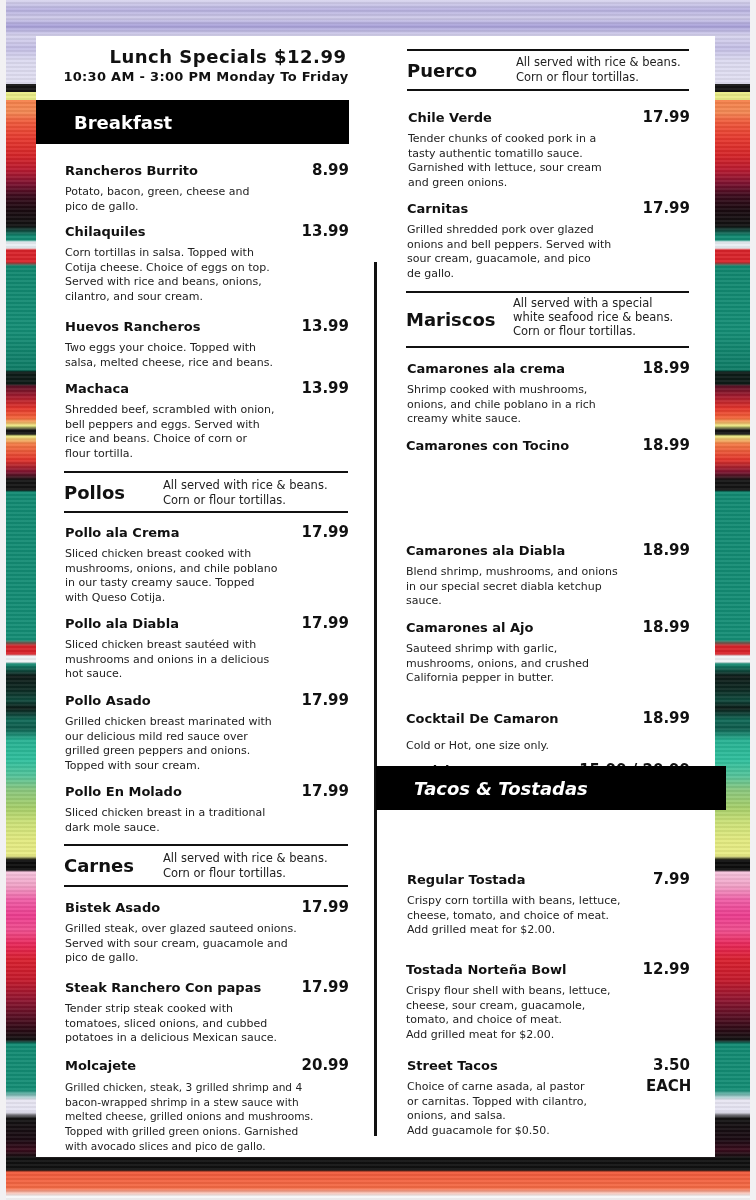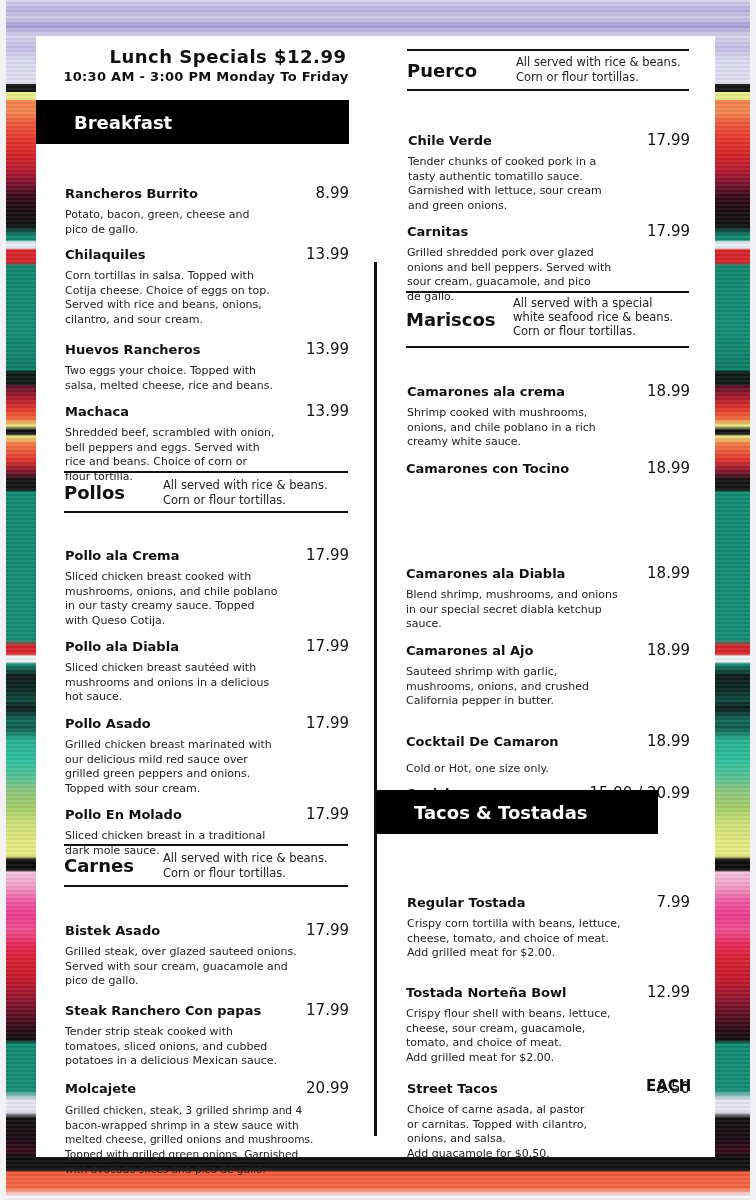--- a/index.html
+++ b/index.html
@@ -65,21 +65,21 @@
   .section-head {
     position: absolute; border-top: 2px solid #111; border-bottom: 2px solid #111;
     display: flex; align-items: center;
   }
   .section-head .name { font-weight: bold; font-size: 18px; }
   .section-head .note { font-size: 11.5px; line-height: 15px; color: #222; position: absolute; }
 
   .item { position: absolute; }
   .item .row { display: flex; justify-content: space-between; align-items: baseline; }
   .item .iname { font-weight: 600; font-size: 13px; line-height: 20px; }
-  .item .price { font-weight: 400; font-size: 15px; line-height: 20px; text-align: left; margin-top: 23px; }
+  .item .price { font-weight: 700; font-size: 15px; line-height: 20px; text-align: left; }
   .item .desc { font-size: 11px; line-height: 14.7px; color: #222; margin-top: 4px; white-space: pre-line; }
   .each { position: absolute; font-weight: 600; font-size: 15px; }
 </style>
 </head>
 <body>
 
 <div class="blanket"></div>
 <div class="panel"></div>
 <div class="col-divider"></div>
 
@@ -280,21 +280,21 @@
   <div class="desc" style="margin-top:10px;">Cold or Hot, one size only.</div>
 </div>
 <div class="item" style="left:406px; top:760px; width:284px;">
   <div class="row">
       <span class="iname">Ceviche</span>
       <span class="price">15.99 / 20.99</span>
     </div>
   <div class="desc" style="margin-top:10px;">1/2 lb or 1 lb</div>
 </div>
 
-<div class="banner" style="left:376px; top:790px; width:282px; height:44px;">
+<div class="banner" style="left:376px; top:766px; width:350px; height:44px;font-style:italic;">
   <span>Tacos &amp; Tostadas</span>
 </div>
 <div class="item" style="left:407px; top:869px; width:283px;">
   <div class="row">
       <span class="iname">Regular Tostada</span>
       <span class="price">7.99</span>
     </div>
   <div class="desc">Crispy corn tortilla with beans, lettuce,
 cheese, tomato, and choice of meat.
 Add grilled meat for $2.00.</div>

